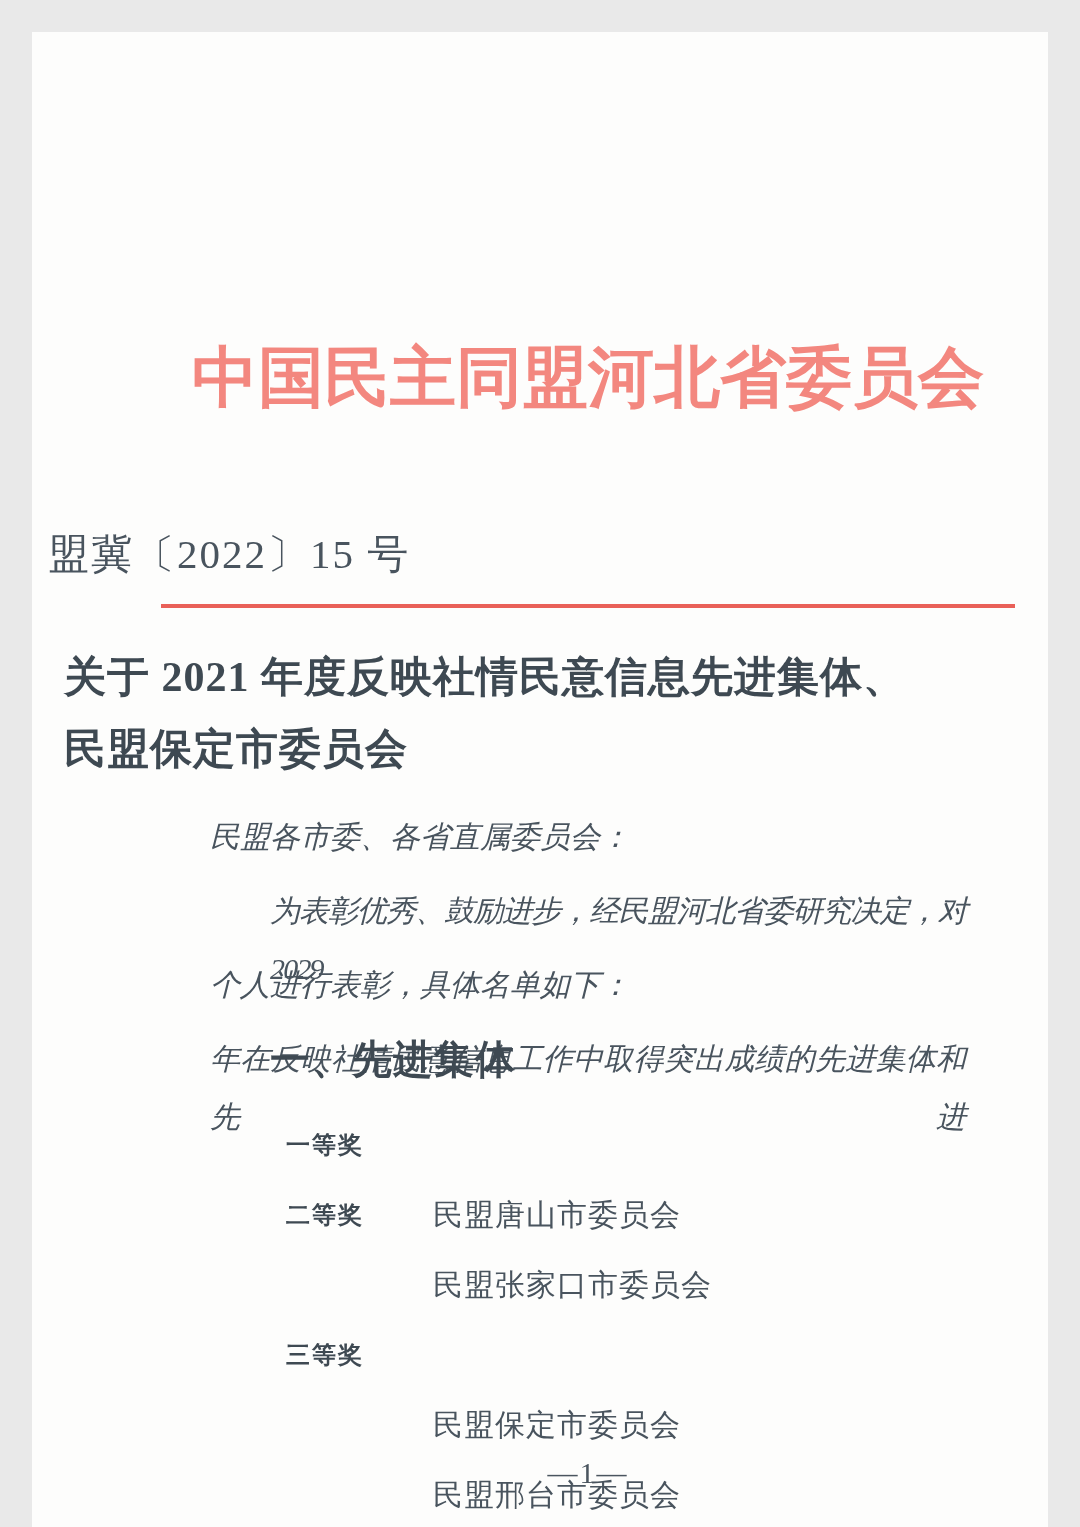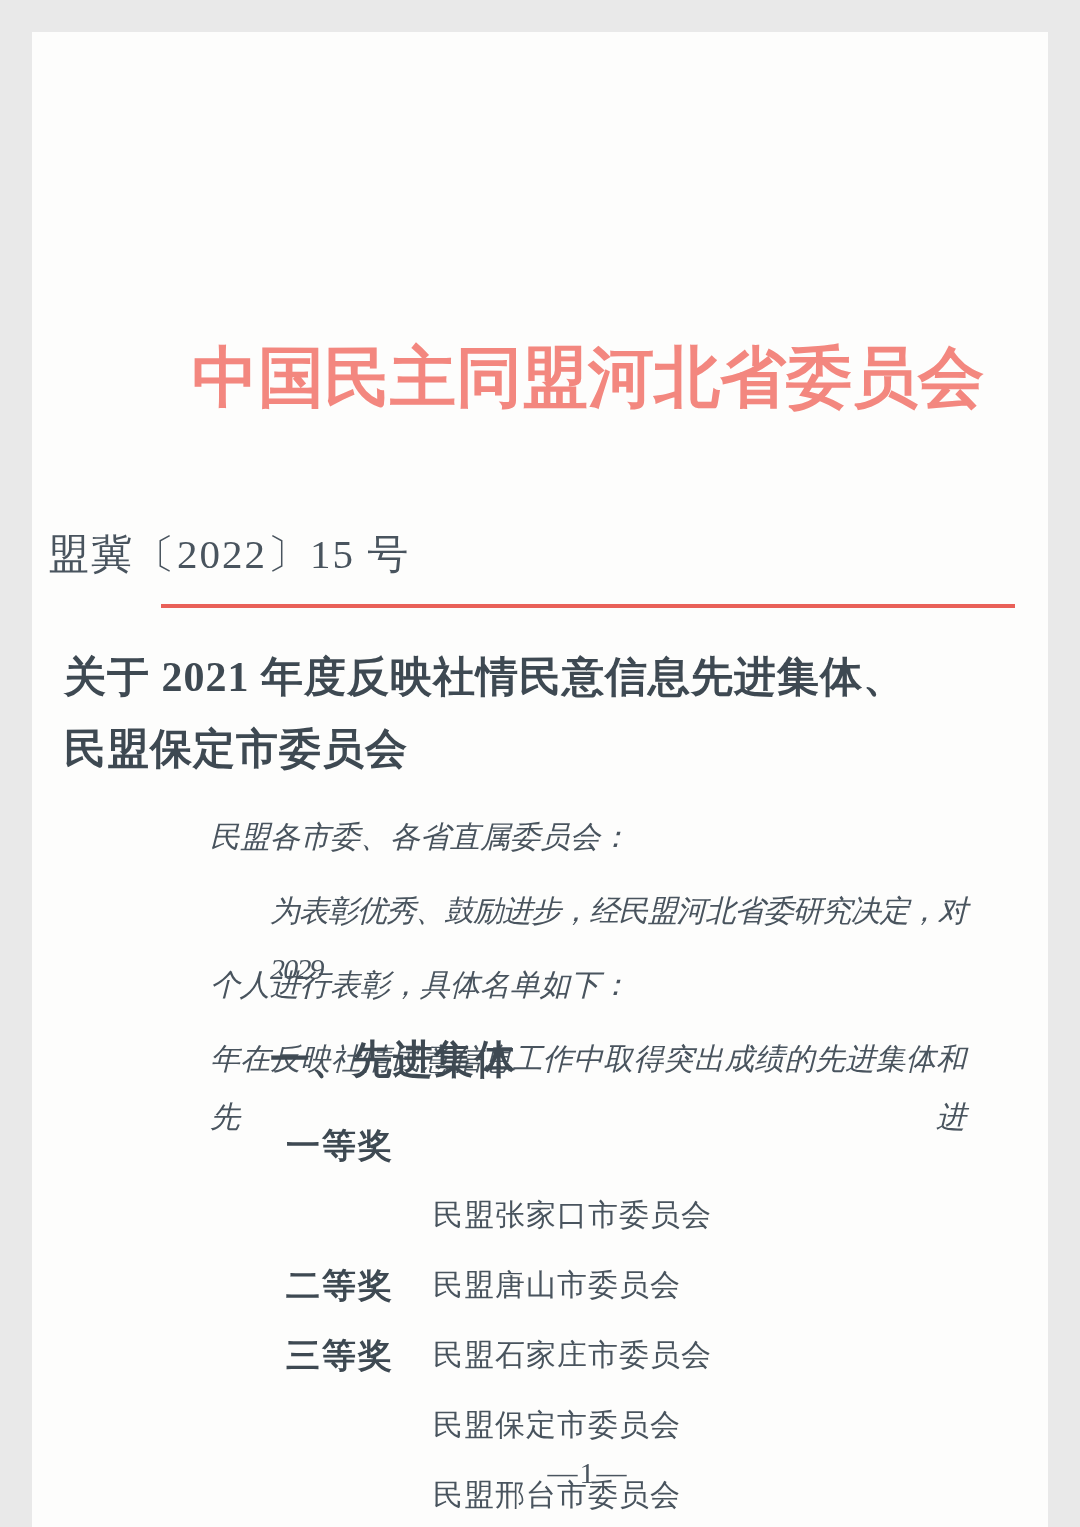--- a/index.html
+++ b/index.html
@@ -108,21 +108,21 @@
   .award-row {
     position: relative;
     height: 54px;
     line-height: 54px;
   }
   .award-label {
     position: absolute;
     left: 60px;
     font-family: "Liberation Sans", sans-serif;
     font-weight: 700;
-    font-size: 34px;
+    font-size: 24px;
     color: var(--title-text, #3f4a54);
     letter-spacing: 2px;
   }
   .award-name {
     position: absolute;
     left: 207px;
     font-family: "Liberation Serif", serif;
     font-size: 30px;
     color: var(--body-text, #49545e);
     letter-spacing: 1px;
@@ -163,30 +163,29 @@
     <div class="body-line justified">年在反映社情民意信息工作中取得突出成绩的先进集体和先进</div>
   </div>
 
   <div class="list-block">
     <div class="section-heading">一、先进集体</div>
 
     <div class="award-row">
       <span class="award-label">一等奖</span>
     </div>
     <div class="award-row">
+      <span class="award-label">二等奖</span>
+      <span class="award-name">民盟唐山市委员会</span>
+    </div>
+    <div class="award-row">
       <span class="award-label"></span>
       <span class="award-name">民盟张家口市委员会</span>
     </div>
     <div class="award-row">
-      <span class="award-label">二等奖</span>
-      <span class="award-name">民盟唐山市委员会</span>
-    </div>
-    <div class="award-row">
       <span class="award-label">三等奖</span>
-      <span class="award-name">民盟石家庄市委员会</span>
     </div>
     <div class="award-row">
       <span class="award-label"></span>
       <span class="award-name">民盟保定市委员会</span>
     </div>
     <div class="award-row">
       <span class="award-label"></span>
       <span class="award-name">民盟邢台市委员会</span>
     </div>
   </div>

